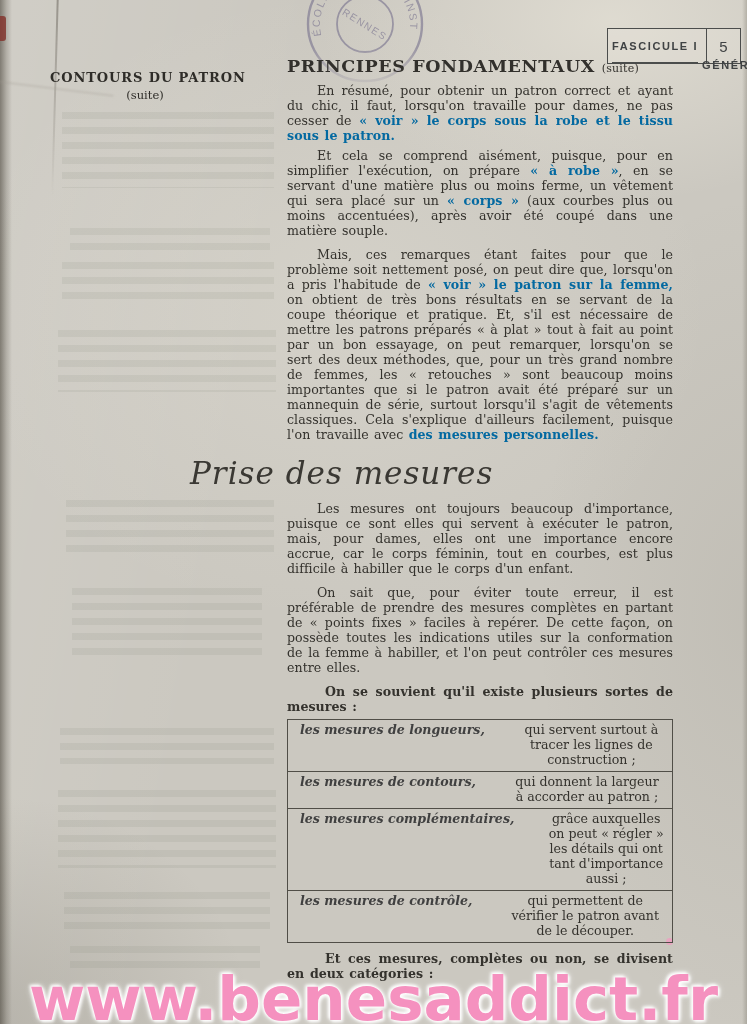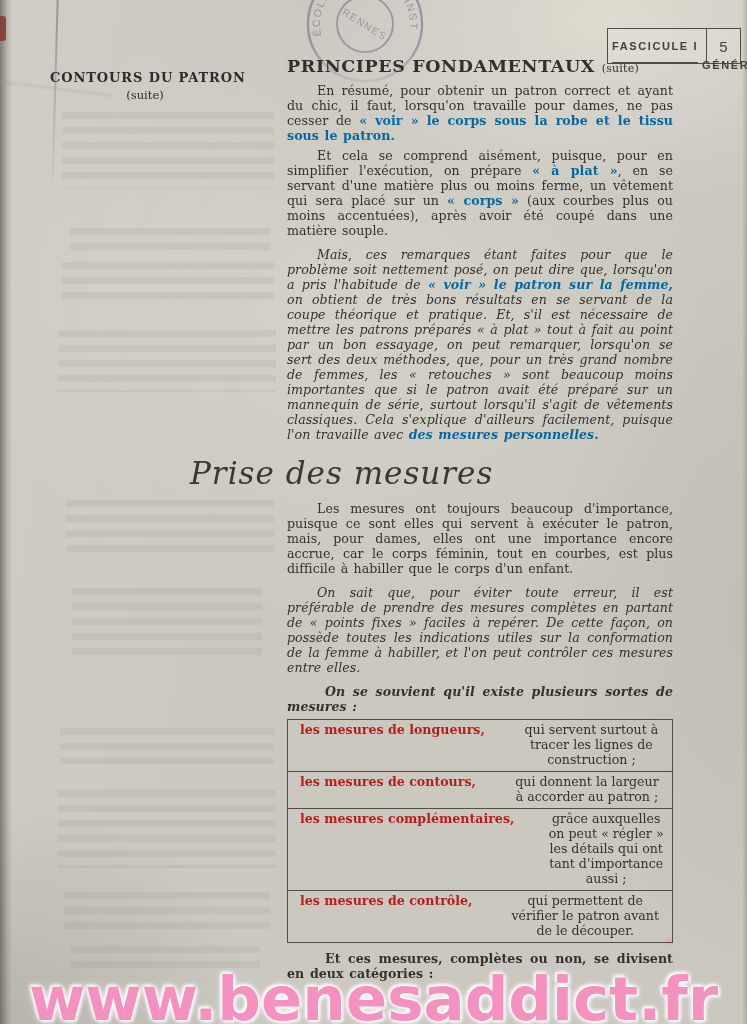--- a/index.html
+++ b/index.html
@@ -78,39 +78,39 @@
   .margin-head .mh-sub{font-size:11.5px;margin-top:3px;}
 
   
   .col{position:absolute;left:287px;top:56px;width:386px;z-index:4;color:#34322d;}
   .doc-title{font-size:17.5px;font-weight:bold;letter-spacing:.6px;color:#32302c;white-space:nowrap;}
   .doc-title .suite{font-size:11px;font-weight:normal;letter-spacing:.2px;}
   .col p{
     margin:0 0 5px 0;font-size:12.6px;line-height:15px;text-align:justify;
     text-indent:30px;word-spacing:1.2px;letter-spacing:.05px;
   }
-  .col p.gap-top{margin-top:9px;font-style:italic;}
+  .col p.gap-top{margin-top:9px;}
   .col p b, .col b{font-weight:bold;color:#0369a1;}
   .first-para{margin-top:7px !important;}
 
   .script-head{
     margin:13px 0 10px -97px;font-size:31px;font-style:italic;color:#3a3833;
     font-family:"DejaVu Serif", serif;letter-spacing:1px;
   }
 
   .bold-line{font-weight:bold;}
 
   table.mtable{
     border-collapse:collapse;width:100%;margin:5px 0 8px 0;
     font-size:12.6px;line-height:15px;color:#34322d;
   }
   table.mtable, table.mtable td{border:1.5px solid #504e47;}
   table.mtable td{padding:2px 8px 4px 12px;}
   .rowflex{display:flex;align-items:flex-start;}
-  .rowflex .lbl{font-weight:bold;white-space:nowrap;color:#b91c1c;}
+  .rowflex .lbl{font-weight:bold;white-space:nowrap;color:#404040;font-style:italic;}
   .rowflex .desc{flex:1;text-align:center;padding-left:6px;margin-left:28px;}
 
   
   .watermark{
     position:absolute;left:0;bottom:-10px;width:747px;z-index:10;text-align:center;
     font-family:"DejaVu Sans", sans-serif;font-weight:bold;font-size:61px;
     color:#f591bf;letter-spacing:0px;white-space:nowrap;
     text-shadow:0 0 2px #fff,0 0 4px #fff,0 0 7px rgba(255,255,255,.95),2px 2px 3px rgba(255,255,255,.8),-2px -2px 3px rgba(255,255,255,.8);
   }
 </style>
@@ -163,21 +163,21 @@
 
 <div class="col">
 
   <div class="doc-title">
     <span>PRINCIPES FONDAMENTAUX</span>
     <span class="suite">(suite)</span>
   </div>
 
   <p class="first-para"><span>En résumé, pour obtenir un patron correct et ayant du chic, il faut, lorsqu'on travaille pour dames, ne pas cesser de </span><b>« voir » le corps sous la robe et le tissu sous le patron.</b></p>
 
-  <p><span>Et cela se comprend aisément, puisque, pour en simplifier l'exécution, on prépare </span><b>« à plat »</b><span>, en se servant d'une matière plus ou moins ferme, un vêtement qui sera placé sur un </span><b>« corps »</b><span> (aux courbes plus ou moins accentuées), après avoir été coupé dans une matière souple.</span></p>
+  <p><span>Et cela se comprend aisément, puisque, pour en simplifier l'exécution, on prépare </span><b>« à robe »</b><span>, en se servant d'une matière plus ou moins ferme, un vêtement qui sera placé sur un </span><b>« corps »</b><span> (aux courbes plus ou moins accentuées), après avoir été coupé dans une matière souple.</span></p>
 
   <p class="gap-top"><span>Mais, ces remarques étant faites pour que le problème soit nettement posé, on peut dire que, lorsqu'on a pris l'habitude de </span><b>« voir » le patron sur la femme,</b><span> on obtient de très bons résultats en se servant de la coupe théorique et pratique. Et, s'il est nécessaire de mettre les patrons préparés « à plat » tout à fait au point par un bon essayage, on peut remarquer, lorsqu'on se sert des deux méthodes, que, pour un très grand nombre de femmes, les « retouches » sont beaucoup moins importantes que si le patron avait été préparé sur un mannequin de série, surtout lorsqu'il s'agit de vêtements classiques. Cela s'explique d'ailleurs facilement, puisque l'on travaille avec </span><b>des mesures personnelles.</b></p>
 
   <div class="script-head">Prise des mesures</div>
 
   <p>Les mesures ont toujours beaucoup d'importance, puisque ce sont elles qui servent à exécuter le patron, mais, pour dames, elles ont une importance encore accrue, car le corps féminin, tout en courbes, est plus difficile à habiller que le corps d'un enfant.</p>
 
   <p class="gap-top">On sait que, pour éviter toute erreur, il est préférable de prendre des mesures complètes en partant de « points fixes » faciles à repérer. De cette façon, on possède toutes les indications utiles sur la conformation de la femme à habiller, et l'on peut contrôler ces mesures entre elles.</p>
 
 

